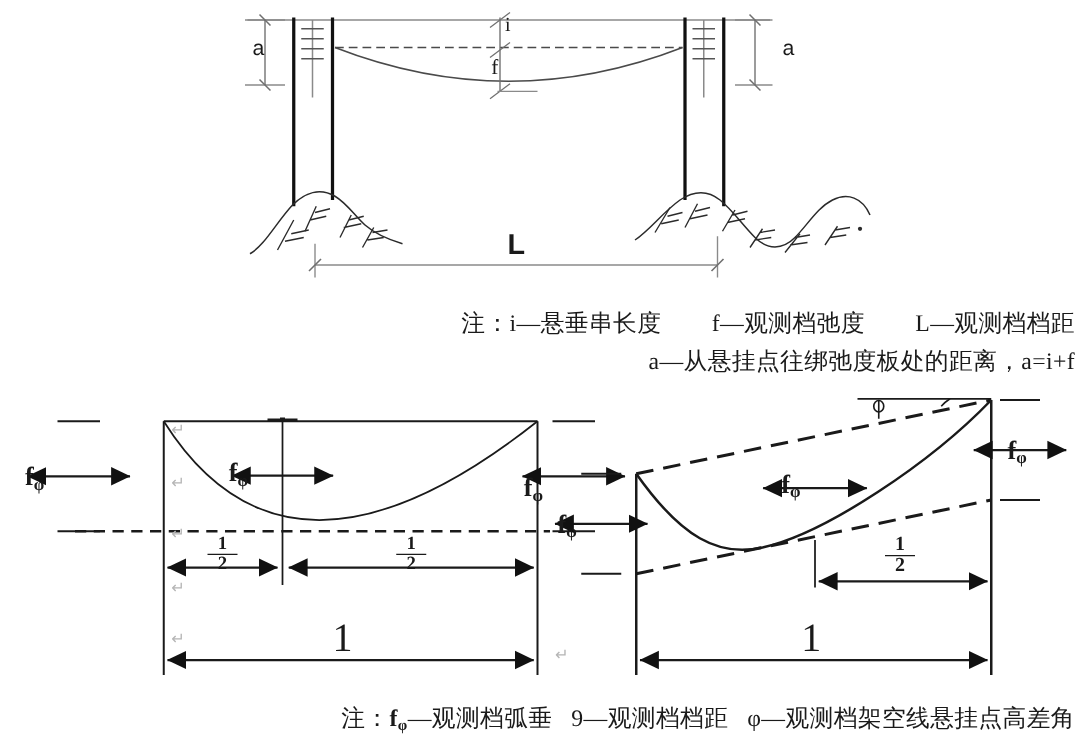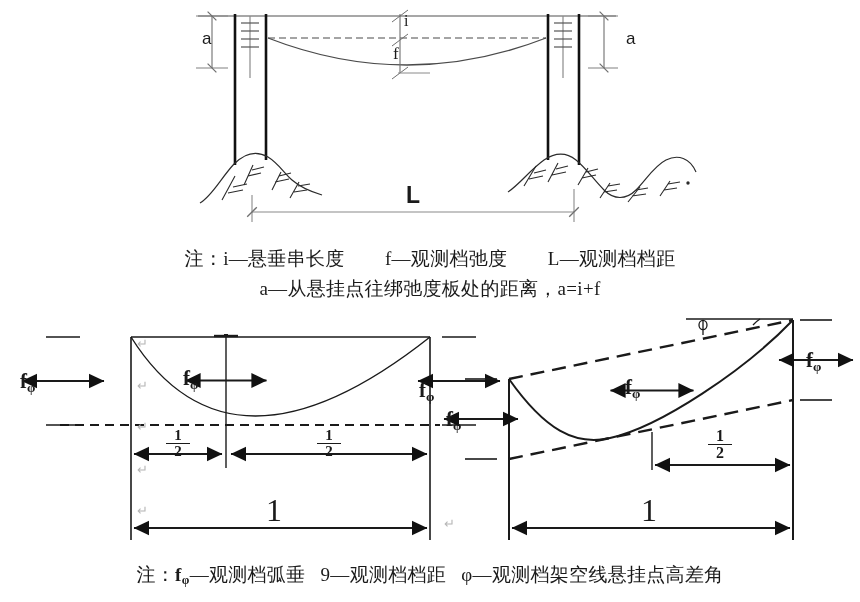--- a/index.html
+++ b/index.html
@@ -23,21 +23,21 @@
   }
   svg.layer {
     position: absolute;
     left: 0; top: 0;
     width: 860px;
     height: 602px;
   }
   .cap {
     position: absolute;
     width: 860px;
-    text-align: center;
+    text-align: right;
     font-family: "Liberation Serif", "DejaVu Serif", serif;
     color: #1a1a1a;
     white-space: pre;
   }
   .cap-top1 { top: 246px; font-size: 19px; letter-spacing: 0.3px; }
   .cap-top2 { top: 276px; font-size: 19px; letter-spacing: 0.3px; }
   .cap-bot  { top: 562px; font-size: 19px; letter-spacing: 0.3px; }
   .cap-bot b { font-family: "Liberation Serif", "DejaVu Serif", serif; }
   .sub { font-size: 0.64em; vertical-align: -0.28em; }
   .pilcrow {

